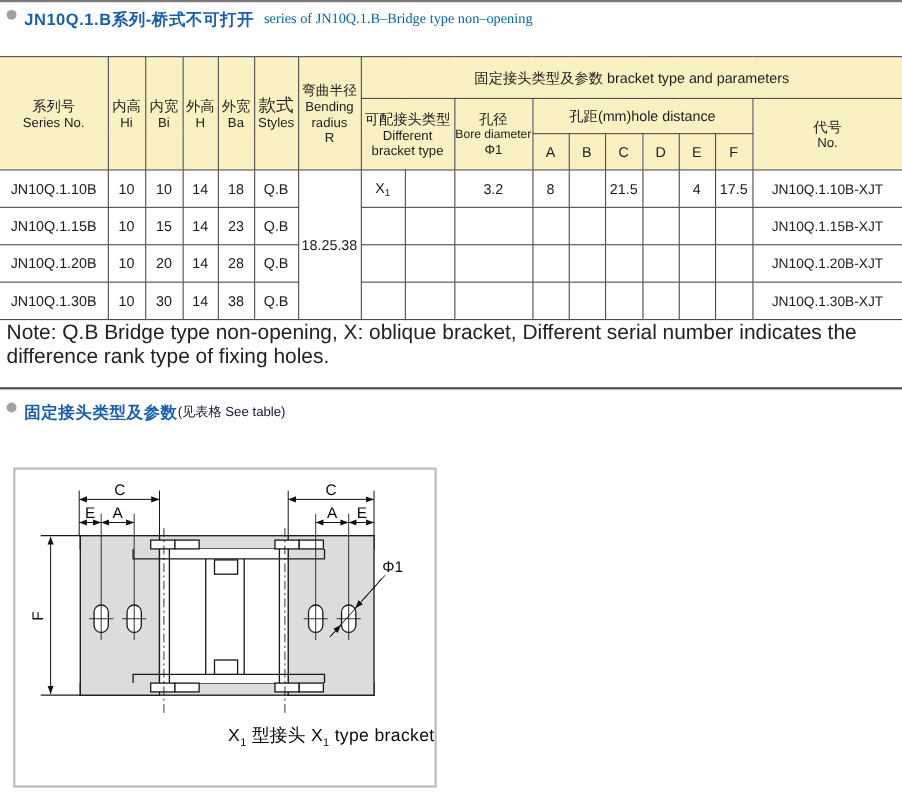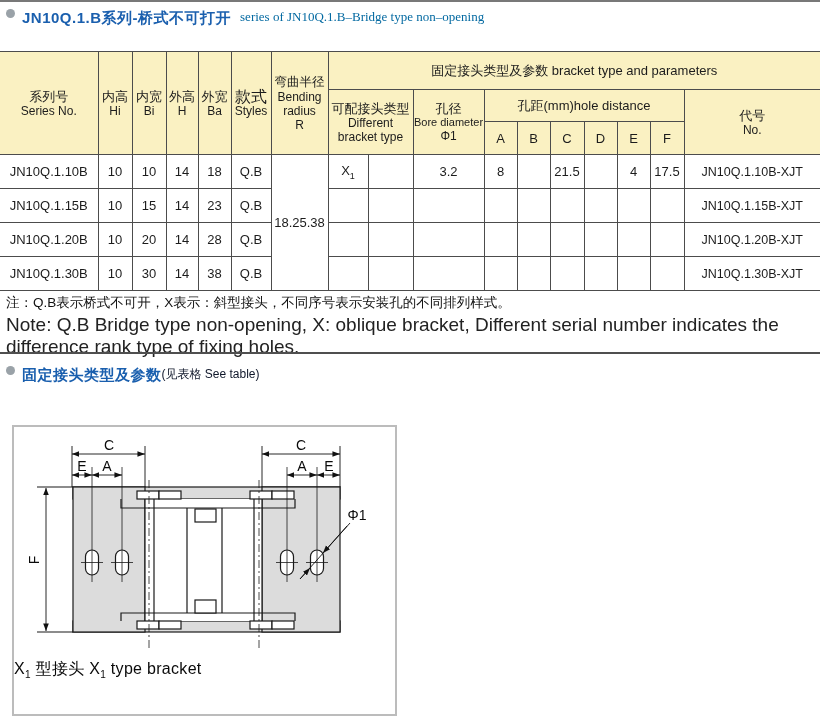--- a/index.html
+++ b/index.html
@@ -42,21 +42,21 @@
   .notes .n-zh{font-size:13.5px;line-height:22px;color:#111;}
   .notes .n-en{font-size:19px;line-height:22px;color:#222;}
   .divider{position:absolute;left:0;top:352px;width:820px;height:2px;background:#4f4f4f;}
 
   .diagram-box{
     position:absolute;left:12px;top:425px;width:381px;height:287px;
     border:2px solid #bcbcbc;background:#fff;
   }
   .diagram-box svg{position:absolute;left:0;top:0;}
   .caption{
-    position:absolute;left:0;top:232px;width:100%;text-align:left;
+    position:absolute;left:0;top:232px;width:100%;text-align:right;
     font-size:16px;color:#0a0a0a;letter-spacing:.3px;
   }
   .caption sub{font-size:10px;}
 </style>
 </head>
 <body>
 
 <div class="topline"></div>
 
 <div class="sec-title" id="title1">
@@ -216,21 +216,20 @@
       <td></td>
       <td></td>
       <td></td>
       <td></td>
       <td class="code-cell">JN10Q.1.30B-XJT</td>
     </tr>
   </tbody>
 </table>
 
 <div class="notes">
-  <div class="n-zh">注：Q.B表示桥式不可开，X表示：斜型接头，不同序号表示安装孔的不同排列样式。</div>
   <div class="n-en">Note: Q.B Bridge type non-opening, X: oblique bracket, Different serial number indicates the difference rank type of fixing holes.</div>
 </div>
 
 <div class="divider"></div>
 
 <div class="sec-title" id="title2">
   <span class="bullet"></span>
   <span class="zh">固定接头类型及参数</span>
   <span class="paren">(见表格 See table)</span>
 </div>

